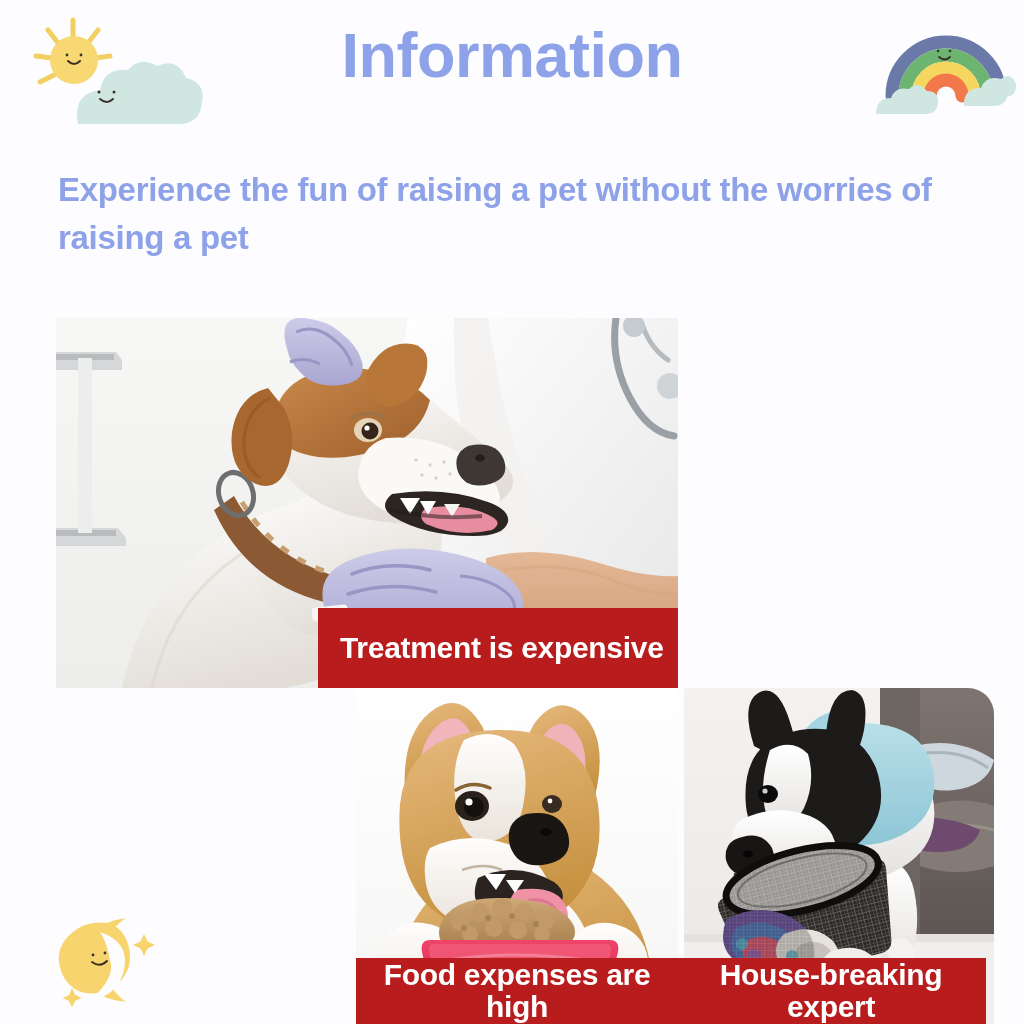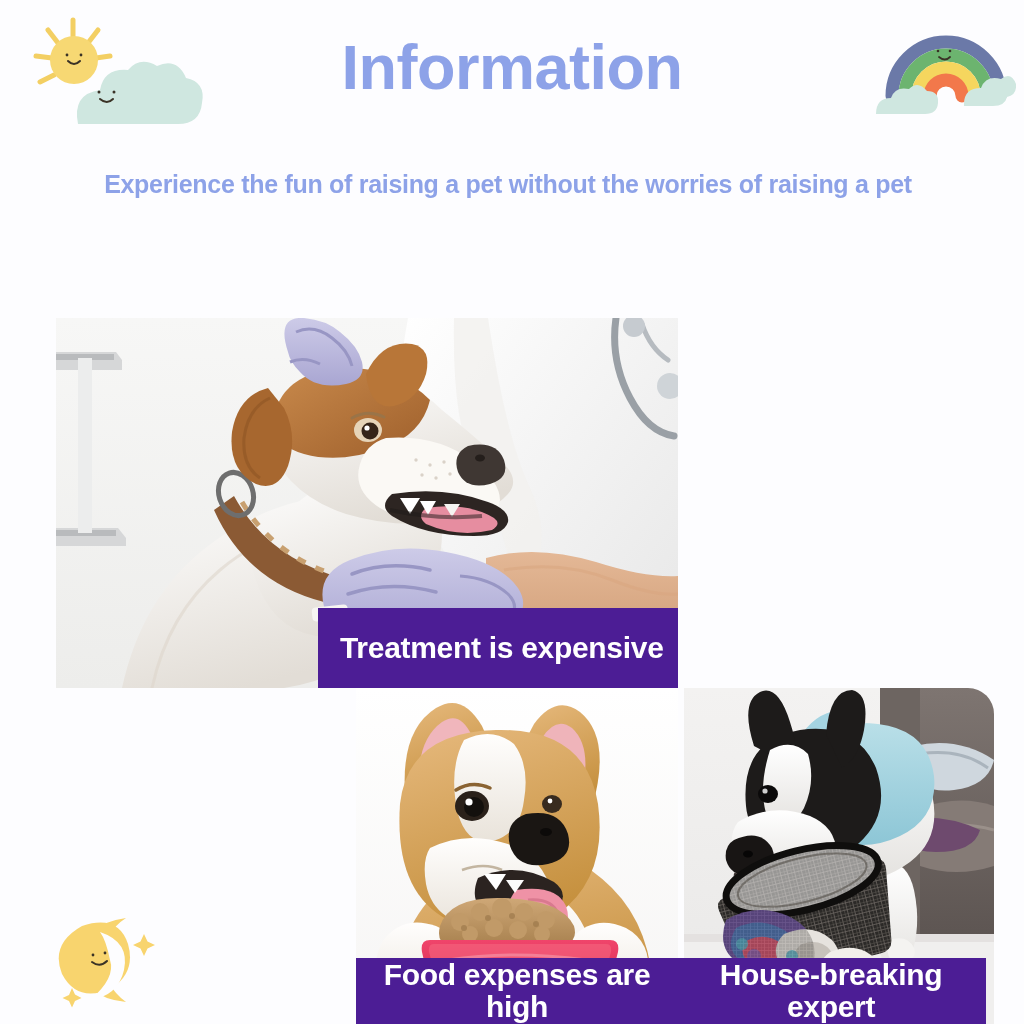--- a/index.html
+++ b/index.html
@@ -28,33 +28,31 @@
   #page-title {
     position: absolute;
     left: 0; right: 0;
     top: 22px;
     text-align: center;
     font-size: 63px;
     font-weight: bold;
     letter-spacing: -0.5px;
     color: #8da2e8;
     line-height: 1.05;
-    margin-top: 12px;
   }
   #subtitle {
     position: absolute;
     left: 58px;
     top: 166px;
     width: 900px;
-    font-size: 25px;
+    font-size: 33px;
     font-weight: bold;
     color: #8da2e8;
     line-height: 1.44;
     letter-spacing: -0.3px;
-    text-align: center;
   }
 
   
   .photo-card {
     position: absolute;
     overflow: hidden;
     background: #f4f4f4;
   }
   #card-treatment      { left: 56px;  top: 318px; width: 622px; height: 370px; }
   #card-food           { left: 356px; top: 688px; width: 322px; height: 336px; }
@@ -65,21 +63,21 @@
     position: absolute;
     inset: 0;
     width: 100%;
     height: 100%;
     display: block;
   }
 
   
   .caption-bar {
     position: absolute;
-    background: #4c1d95;
+    background: #b91c1c;
     color: #ffffff;
     font-weight: bold;
     display: flex;
     align-items: center;
     box-sizing: border-box;
   }
   #caption-treatment {
     left: 318px; top: 608px; width: 360px; height: 80px;
     font-size: 30px;
     padding-left: 22px;

